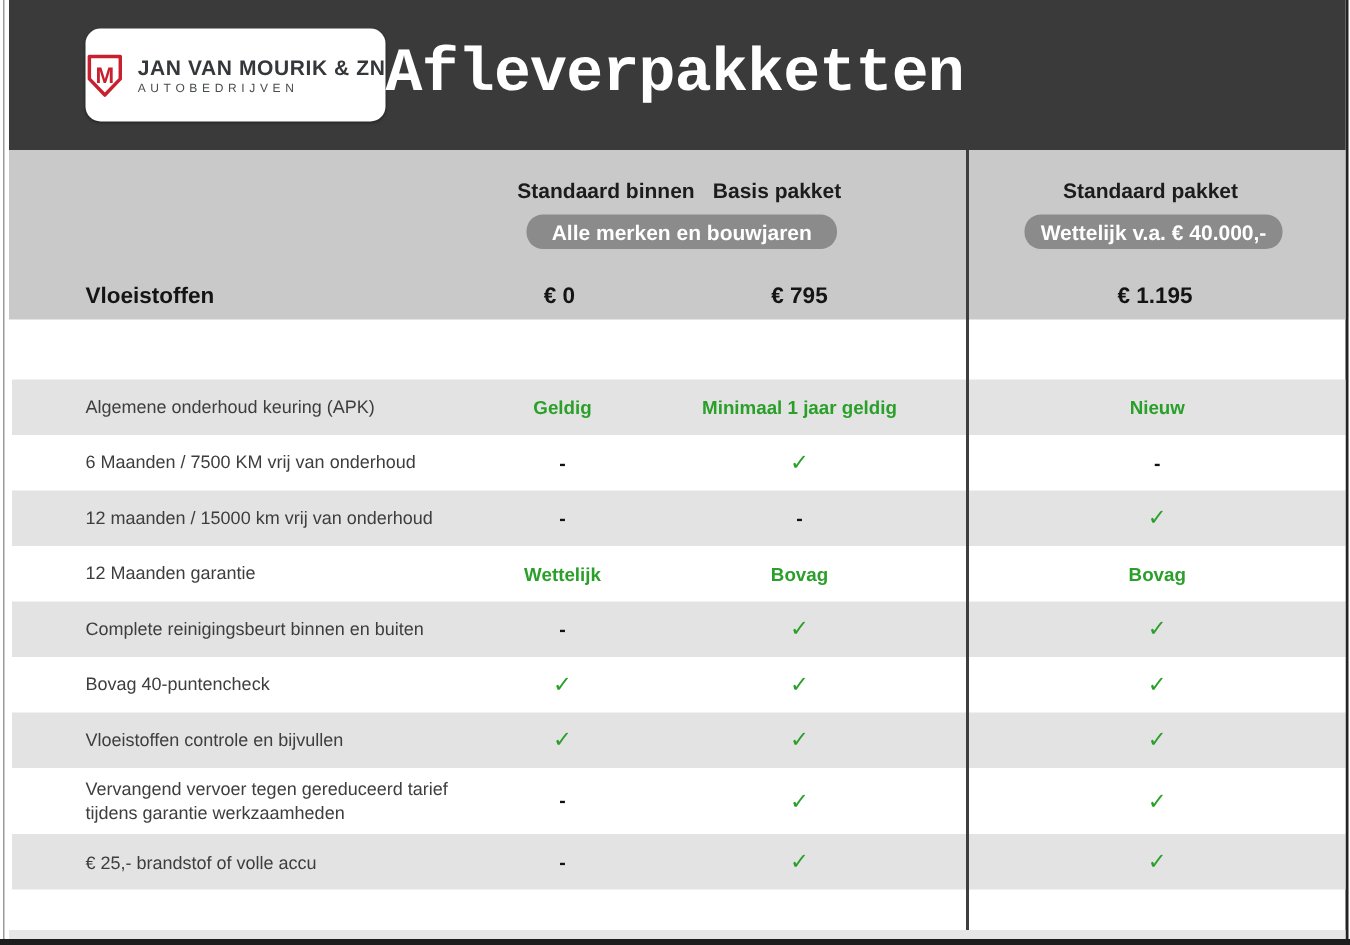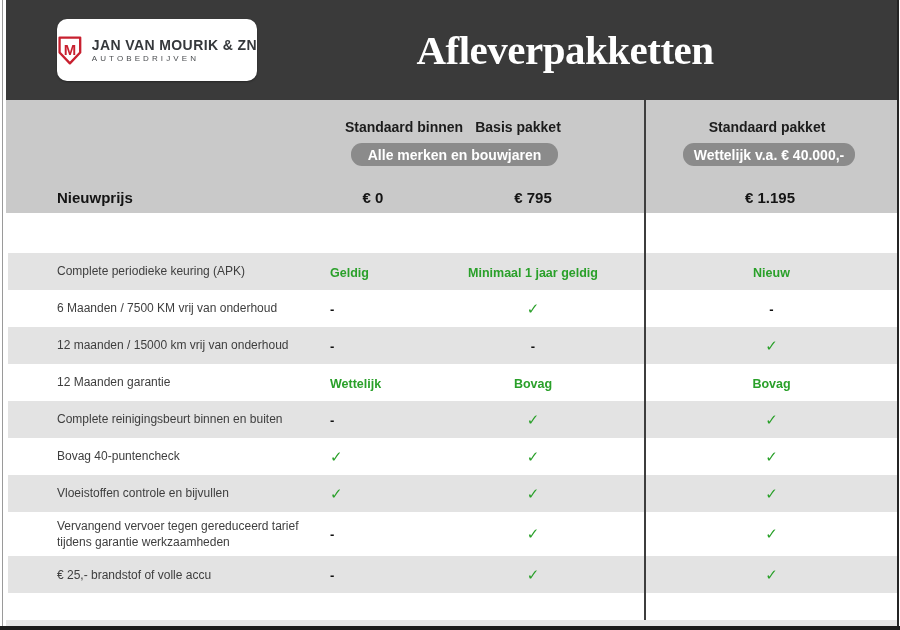--- a/index.html
+++ b/index.html
@@ -21,22 +21,22 @@
   }
   .logo-card{
     margin-left:51px;width:200px;height:62px;background:#ffffff;border-radius:10px;
     display:flex;align-items:center;justify-content:center;gap:9px;flex:0 0 auto;
     box-shadow:0 1px 2px rgba(0,0,0,.35);
   }
   .logo-text{display:flex;flex-direction:column;line-height:1.15;}
   .logo-name{font-size:14px;font-weight:bold;color:#35383b;letter-spacing:.4px;white-space:nowrap;}
   .logo-sub{font-size:8px;color:#4a4d50;letter-spacing:3.1px;white-space:nowrap;margin-top:1px;}
   .page-title{
-    flex:1;text-align:center;color:#ffffff;font-weight:bold;font-size:41px;
-    font-family:Liberation Serif, serif;letter-spacing:-.5px;
+    flex:1;text-align:left;color:#ffffff;font-weight:bold;font-size:41px;
+    font-family:Liberation Mono, monospace;letter-spacing:-.5px;
     padding-right:24px;
   }
 
   
   .band{
     position:absolute;left:6px;right:3px;top:100px;height:113px;
     background:var(--band-gray,#c9c9c9);
   }
   .col-head{
     position:absolute;top:19px;transform:translateX(-50%);
@@ -61,21 +61,21 @@
 
   
   .rows{position:absolute;top:253px;left:8px;right:3px;}
   .row{display:flex;align-items:center;min-height:37px;background:#ffffff;}
   .row.shaded{background:var(--row-gray,#e3e3e3);}
   .cell{box-sizing:border-box;}
   .cell-label{
     width:322px;padding:6px 10px 6px 49px;
     font-size:12px;color:#3e3e3e;line-height:1.35;
   }
-  .cell-std{width:90px;text-align:left;}
+  .cell-std{width:90px;text-align:center;}
   .cell-basis{width:226px;text-align:center;}
   .cell-excl{flex:1;text-align:center;}
   .val-green{color:var(--green,#2aa02a);font-weight:bold;font-size:12.5px;}
   .val-check{color:var(--green,#2aa02a);font-size:15px;}
   .val-dash{color:#111111;font-weight:bold;font-size:13px;}
 
   
   .divider{position:absolute;left:644px;top:100px;height:527px;width:2px;background:#3e3e3e;}
 
   
@@ -102,30 +102,30 @@
   <div class="page-title">Afleverpakketten</div>
 </div>
 
 <div class="band">
   <div class="col-head std">Standaard binnen</div>
   <div class="col-head bas">Basis pakket</div>
   <div class="col-head exc">Standaard pakket</div>
   <div class="badge left">Alle merken en bouwjaren</div>
   <div class="badge right">Wettelijk v.a. € 40.000,-</div>
   <div class="totals">
-    <div class="totals-label">Nieuwprijs</div>
+    <div class="totals-label">Vloeistoffen</div>
     <div class="total-val v1">€ 0</div>
     <div class="total-val v2">€ 795</div>
     <div class="total-val v3">€ 1.195</div>
   </div>
 </div>
 
 <div class="rows" id="rows">
   <div class="row shaded">
-    <div class="cell cell-label">Complete periodieke keuring (APK)</div>
+    <div class="cell cell-label">Algemene onderhoud keuring (APK)</div>
     <div class="cell cell-std"><span class="val-green">Geldig</span></div>
     <div class="cell cell-basis"><span class="val-green">Minimaal 1 jaar geldig</span></div>
     <div class="cell cell-excl"><span class="val-green">Nieuw</span></div>
   </div>
 
   <div class="row">
     <div class="cell cell-label">6 Maanden / 7500 KM vrij van onderhoud</div>
     <div class="cell cell-std"><span class="val-dash">-</span></div>
     <div class="cell cell-basis"><span class="val-check">✓</span></div>
     <div class="cell cell-excl"><span class="val-dash">-</span></div>

